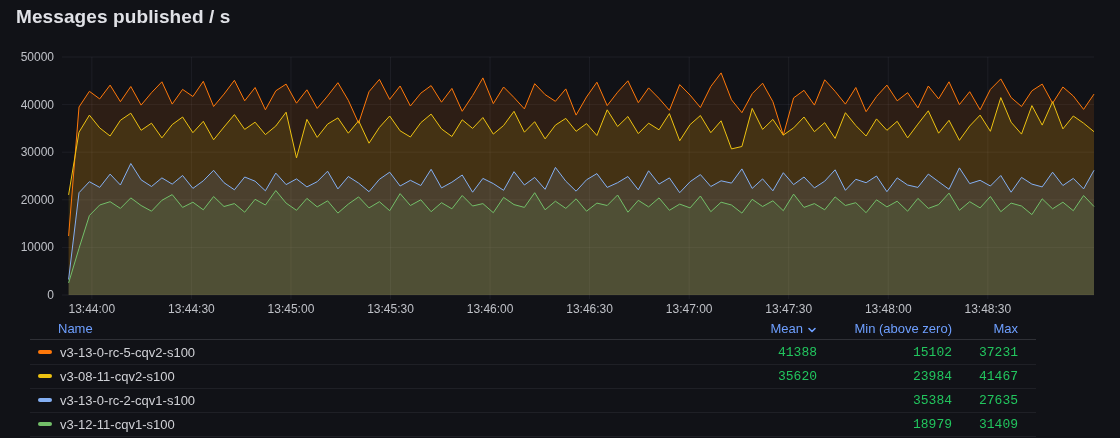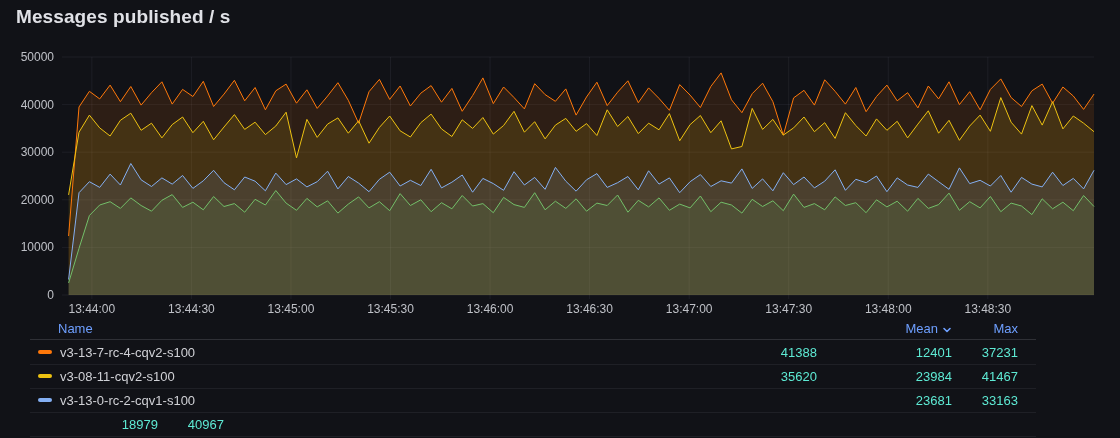--- a/index.html
+++ b/index.html
@@ -28,21 +28,21 @@
     content:""; position:absolute; left:14px; right:0; top:0; height:1px;
     background:rgba(204,204,220,0.08);
   }
   .lt-bottomline { height:1px; margin-left:14px; background:rgba(204,204,220,0.08); }
   .lt-name { flex:1 1 auto; display:flex; align-items:center; min-width:0; }
   .lt-header .lt-name { padding-left:20px; }
   .lt-mean { width:120px; } .lt-min { width:135px; } .lt-max { width:66px; }
   .lt-mean,.lt-min,.lt-max { flex:none; text-align:right; justify-content:flex-end; }
   .lt-header .lt-mean { display:flex; cursor:pointer; }
   .lt-header .lt-min,.lt-header .lt-max,.lt-header .lt-name { cursor:pointer; }
-  .lt-row .lt-mean,.lt-row .lt-min,.lt-row .lt-max { color:#5eead4; }
+  .lt-row .lt-mean,.lt-row .lt-min,.lt-row .lt-max { color:#22c55e;font-family:Liberation Mono, monospace; }
   .swatch { width:14px; height:4px; border-radius:2px; margin-right:8px; flex:none; }
   .series-name { color:#d0d1d6; cursor:pointer; white-space:nowrap; overflow:hidden; }
   .sort-icon { margin-left:4px; display:inline-flex; align-items:center; position:relative; top:1px; }
 </style>
 </head>
 <body>
 
 <div class="panel">
 
   <div class="panel-title">Messages published / s</div>
@@ -104,53 +104,58 @@
         <span>Name</span>
       </div>
       <div class="lt-mean">
         <span style="margin-left:auto;">Mean</span>
         <span class="sort-icon">
           <svg width="10" height="10" viewBox="0 0 10 10">
               <polyline points="2,3.5 5,6.5 8,3.5" fill="none" stroke="#6e9fff" stroke-width="1.6" stroke-linecap="round" stroke-linejoin="round"></polyline>
             </svg>
         </span>
       </div>
+      <div class="lt-min">Min (above zero)</div>
       <div class="lt-max">Max</div>
     </div>
 
     <div class="lt-row">
       <div class="lt-name">
         <span class="swatch" style="background: rgb(255, 120, 10);"></span>
-        <span class="series-name">v3-13-7-rc-4-cqv2-s100</span>
+        <span class="series-name">v3-13-0-rc-5-cqv2-s100</span>
       </div>
       <div class="lt-mean">41388</div>
-      <div class="lt-min">12401</div>
+      <div class="lt-min">15102</div>
       <div class="lt-max">37231</div>
     </div>
 
     <div class="lt-row">
       <div class="lt-name">
         <span class="swatch" style="background: rgb(237, 194, 17);"></span>
         <span class="series-name">v3-08-11-cqv2-s100</span>
       </div>
       <div class="lt-mean">35620</div>
       <div class="lt-min">23984</div>
       <div class="lt-max">41467</div>
     </div>
 
     <div class="lt-row">
       <div class="lt-name">
         <span class="swatch" style="background: rgb(132, 175, 242);"></span>
         <span class="series-name">v3-13-0-rc-2-cqv1-s100</span>
       </div>
-      <div class="lt-mean">23681</div>
-      <div class="lt-max">33163</div>
+      <div class="lt-mean">35384</div>
+      <div class="lt-max">27635</div>
     </div>
 
     <div class="lt-row">
+      <div class="lt-name">
+        <span class="swatch" style="background: rgb(115, 191, 105);"></span>
+        <span class="series-name">v3-12-11-cqv1-s100</span>
+      </div>
       <div class="lt-mean">18979</div>
-      <div class="lt-max">40967</div>
+      <div class="lt-max">31409</div>
     </div>
 
     <div class="lt-bottomline"></div>
   </div>
 
 </div>
 
 </body></html>

